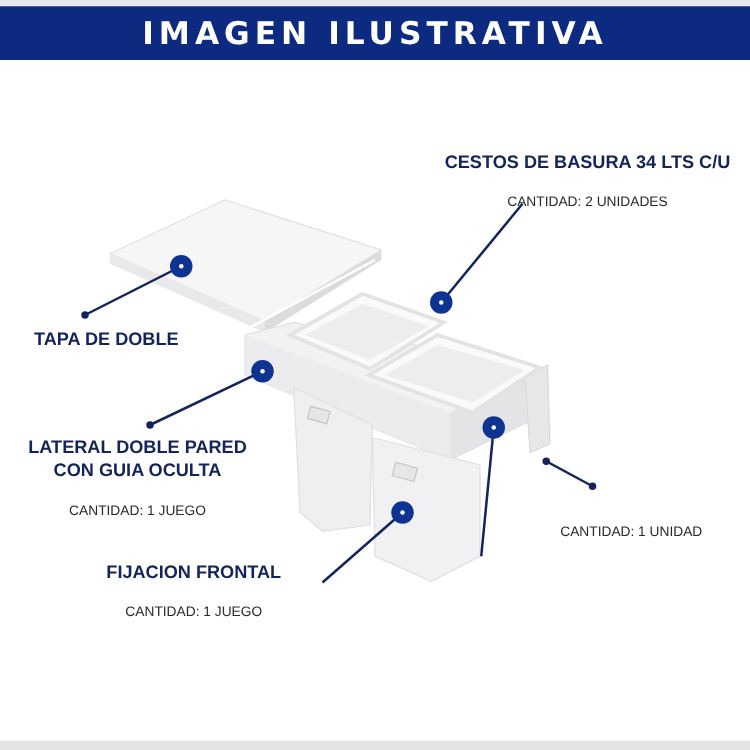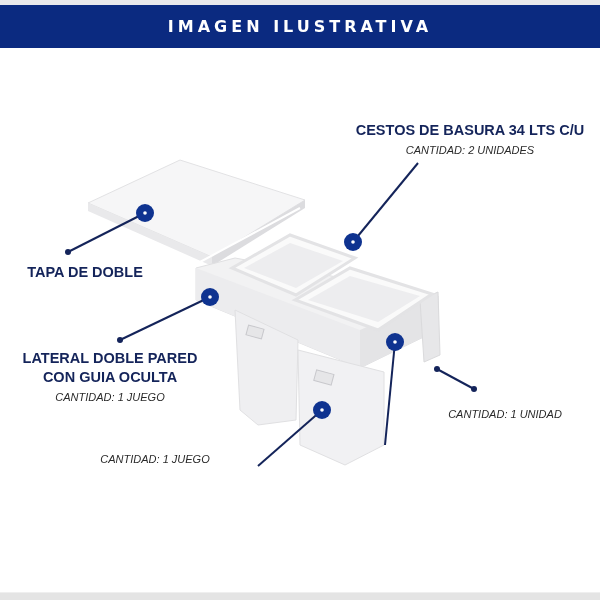--- a/index.html
+++ b/index.html
@@ -1,24 +1,24 @@
 <!DOCTYPE html>
 <html><head>
 <meta charset="utf-8">
 <style>
   html, body { margin:0; padding:0; }
   body { width:600px; height:600px; position:relative; overflow:hidden; background:#ffffff; font-family:"Liberation Sans", sans-serif; }
   .top-strip { position:absolute; left:0; top:0; width:600px; height:5px; background:#e9e9ec; }
   .header { position:absolute; left:0; top:5px; width:600px; height:43px; background:#0b2a80; display:flex; align-items:center; justify-content:center; }
-  .header-title { color:#ffffff; font-family:"DejaVu Sans", sans-serif; font-weight:bold; font-size:16px; letter-spacing:4px; }
+  .header-title { color:#ffffff; font-family:"DejaVu Sans", sans-serif; font-weight:bold; font-size:25px; letter-spacing:4px; }
   .bottom-strip { position:absolute; left:0; top:592px; width:600px; height:8px; background:#e4e4e4; border-top:1px solid #efefef; }
   .product { position:absolute; left:0; top:0; width:600px; height:600px; }
   .label { position:absolute; text-align:center; }
   .label .title { color:#14245a; font-weight:bold; font-size:14.5px; line-height:19px; }
-  .label .qty { color:#2a2a2a; font-size:11px; line-height:16px; margin-top:2px;font-style:italic; }
+  .label .qty { color:#2a2a2a; font-size:11px; line-height:16px; margin-top:14px; }
 </style>
 </head>
 <body>
 
 <div class="top-strip"></div>
 <div class="header">
   <span class="header-title">IMAGEN ILUSTRATIVA</span>
 </div>
 
 <svg class="product" viewBox="0 0 600 600" xmlns="http://www.w3.org/2000/svg">
@@ -110,16 +110,17 @@
   <div class="title">LATERAL DOBLE PARED</div>
   <div class="title">CON GUIA OCULTA</div>
   <div class="qty">CANTIDAD: 1 JUEGO</div>
 </div>
 
 <div class="label" style="left:410px; top:404px; width:190px;">
   <div class="qty">CANTIDAD: 1 UNIDAD</div>
 </div>
 
 <div class="label" style="left:75px; top:449px; width:160px;">
+  <div class="title">FIJACION FRONTAL</div>
   <div class="qty">CANTIDAD: 1 JUEGO</div>
 </div>
 
 <div class="bottom-strip"></div>
 
 </body></html>

